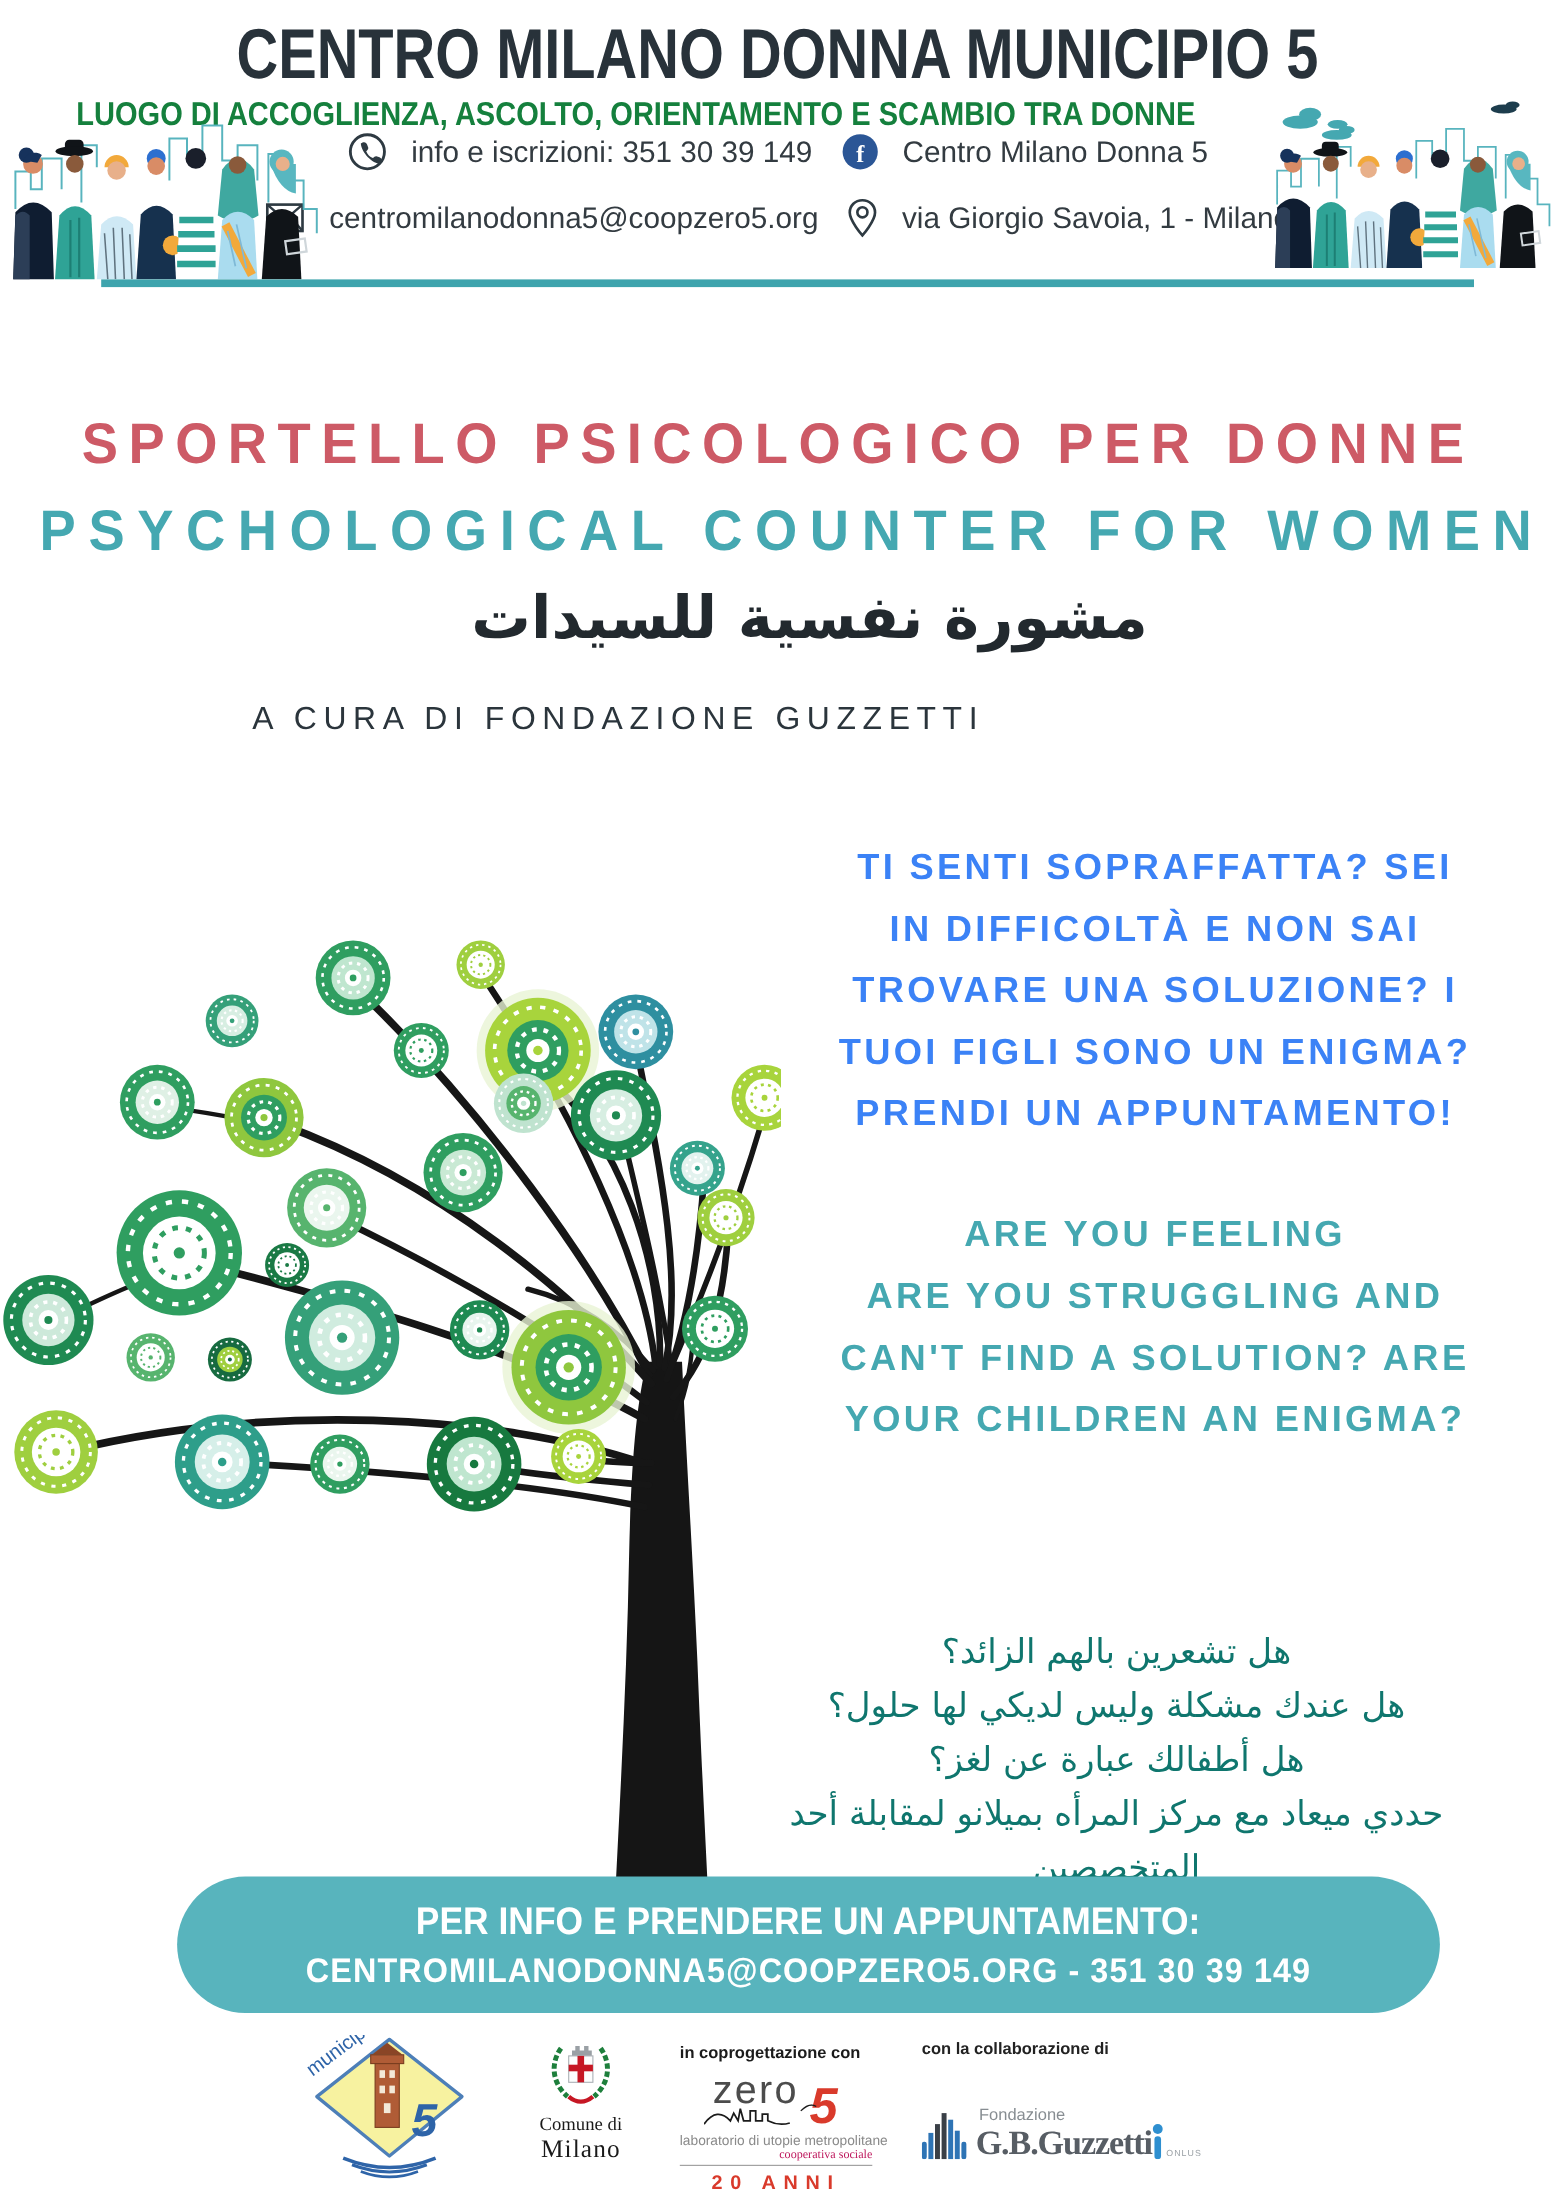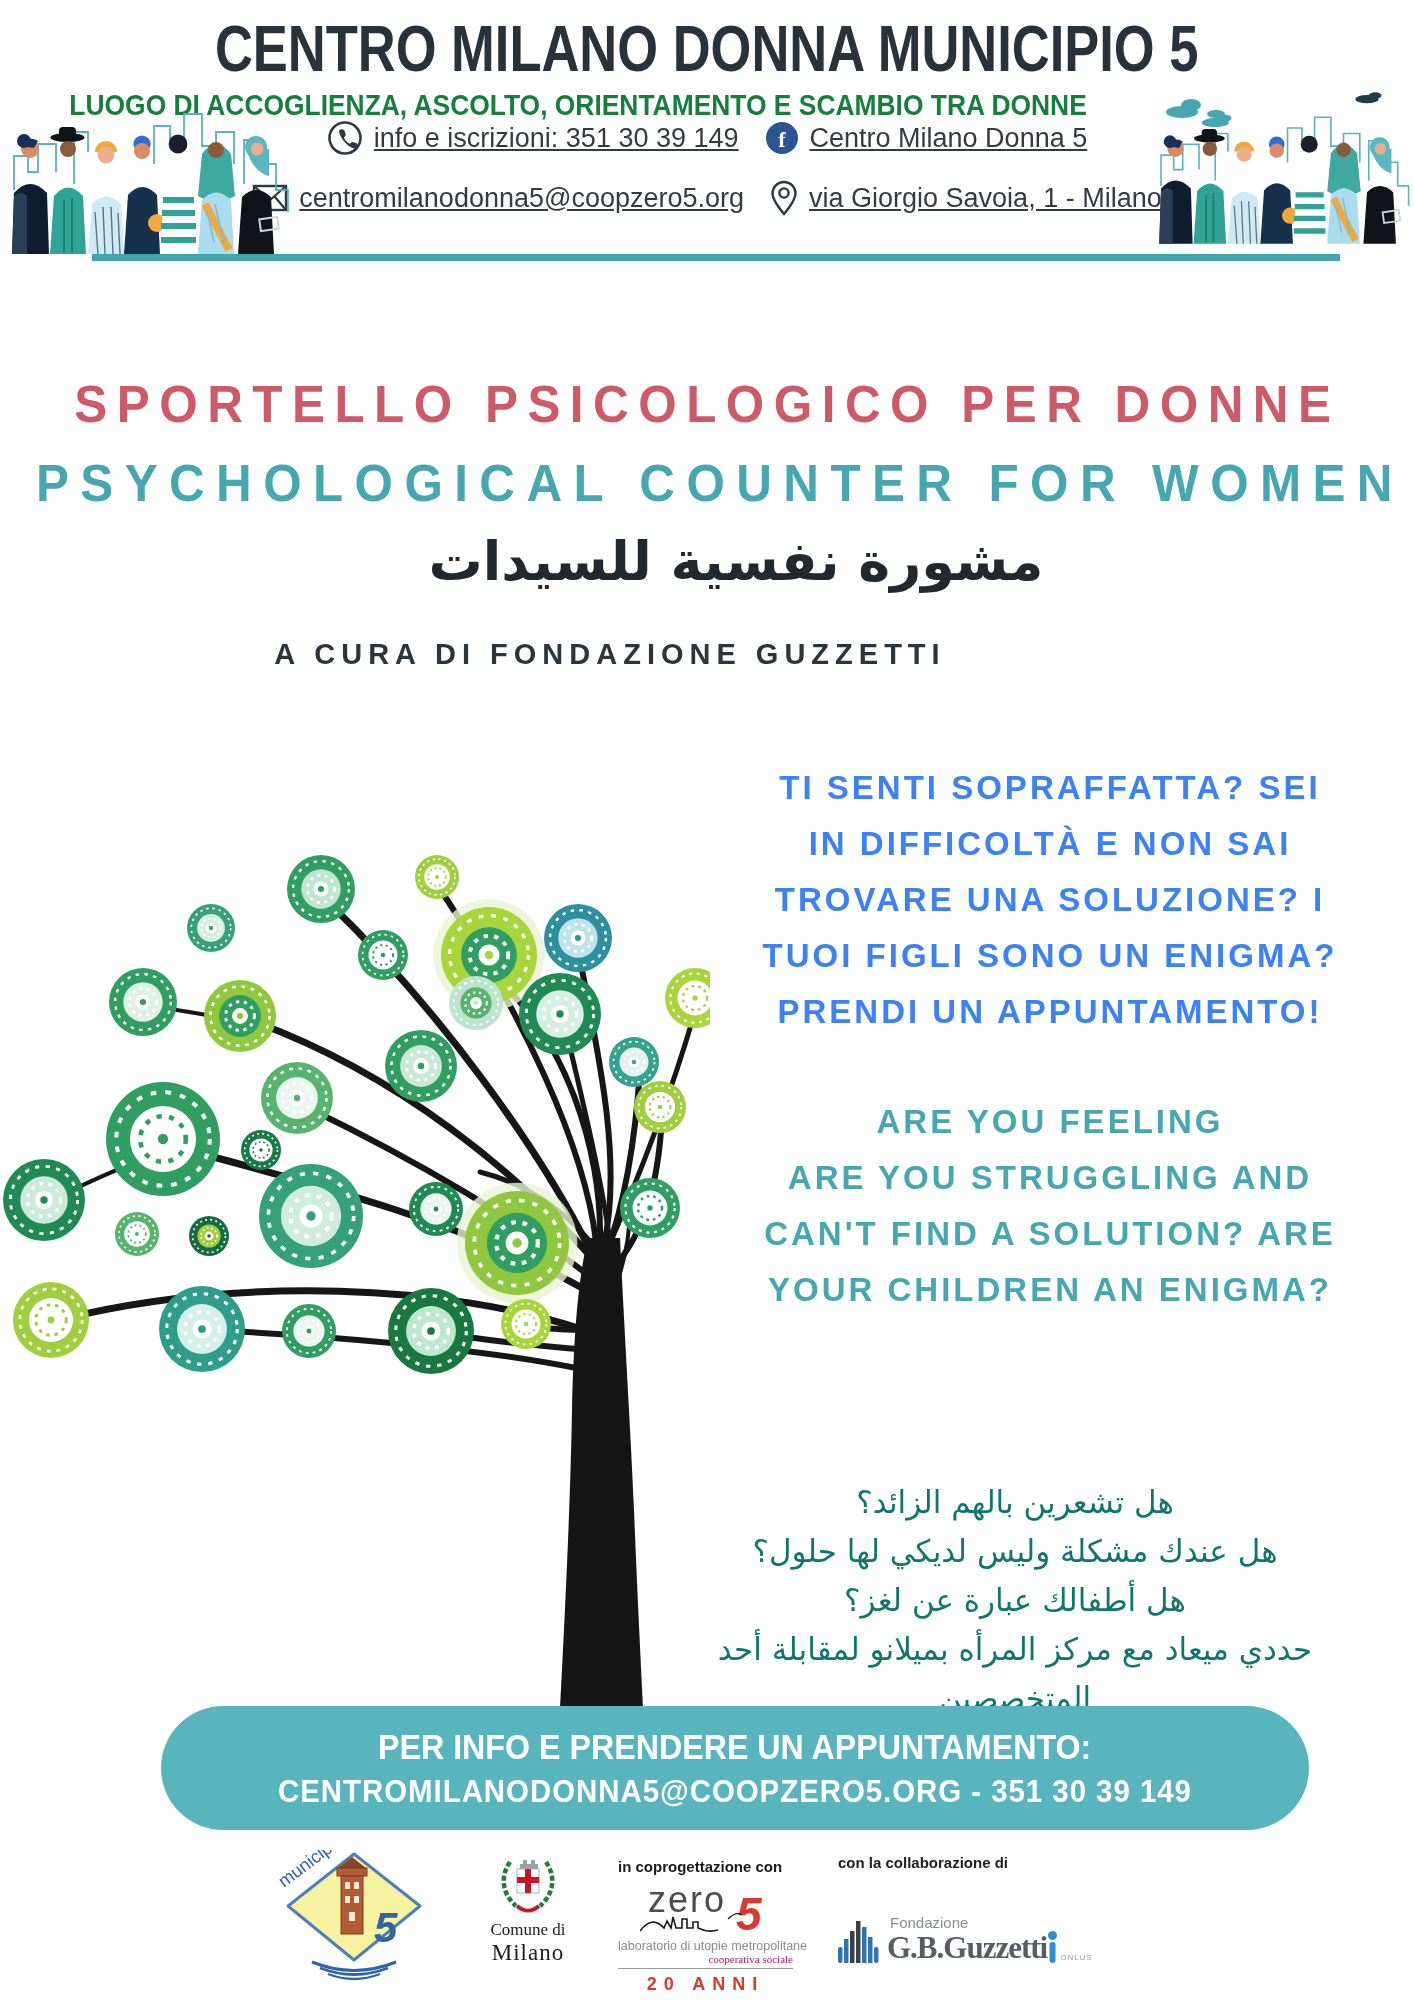--- a/index.html
+++ b/index.html
@@ -11,32 +11,32 @@
   .cx92{display:inline-block;transform:scaleX(.92);}
   .cx95{display:inline-block;transform:scaleX(.95);}
 
   
   .main-title{left:0;top:12px;width:1414px;text-align:center;font-size:64px;line-height:74px;
               font-weight:bold;color:#28323a;white-space:nowrap;}
   .sub-title{left:0;top:88px;width:1414px;text-align:left;font-size:30px;line-height:34px;
              font-weight:bold;color:#15803d;white-space:nowrap;}
   .contact-row{left:0;width:1414px;display:flex;justify-content:center;align-items:center;
                gap:26px;font-size:27px;color:#333b41;}
-  .contact-item{display:flex;align-items:center;gap:11px;white-space:nowrap;text-decoration:underline;}
+  .contact-item{display:flex;align-items:center;gap:22px;white-space:nowrap;}
   .divider{left:92px;top:254px;width:1248px;height:7px;background:#3ea4ad;}
 
   
   .title-it{left:0;top:374px;width:1414px;text-align:center;font-size:52px;line-height:60px;
             font-weight:bold;letter-spacing:10px;color:#cd5a66;white-space:nowrap;}
   .title-en{left:0;top:453px;width:1414px;text-align:center;font-size:52px;line-height:60px;
             font-weight:bold;letter-spacing:12px;color:#45a8b1;white-space:nowrap;}
   .title-ar{left:0;top:522px;width:1414px;text-align:center;font-size:54px;line-height:80px;
             font-weight:bold;color:#22292e;direction:rtl;font-family:"DejaVu Sans",sans-serif;margin-left:29px;}
   .curator{left:0;top:634px;width:1124px;text-align:center;font-size:29px;line-height:40px;
-           font-weight:bold;letter-spacing:6px;color:#2b353c;white-space:nowrap;padding-left:48px;}
+           font-weight:normal;letter-spacing:6px;color:#2b353c;white-space:nowrap;}
 
   
   .para{font-weight:bold;text-align:center;}
   .para-it{left:710px;top:760px;width:680px;font-size:33px;line-height:56px;letter-spacing:3px;color:#3b82f6;}
   .para-en{left:700px;top:1094px;width:700px;font-size:33px;line-height:56px;letter-spacing:3px;color:#45a8b1;}
   .para-ar{left:620px;top:1478px;width:790px;font-size:31px;line-height:49px;color:#0f766e;
            direction:rtl;font-family:"DejaVu Sans",sans-serif;font-weight:normal;text-align:center;}
 
   
   .info-banner{left:161px;top:1706px;width:1148px;height:124px;border-radius:62px;background:#58b4bd;

